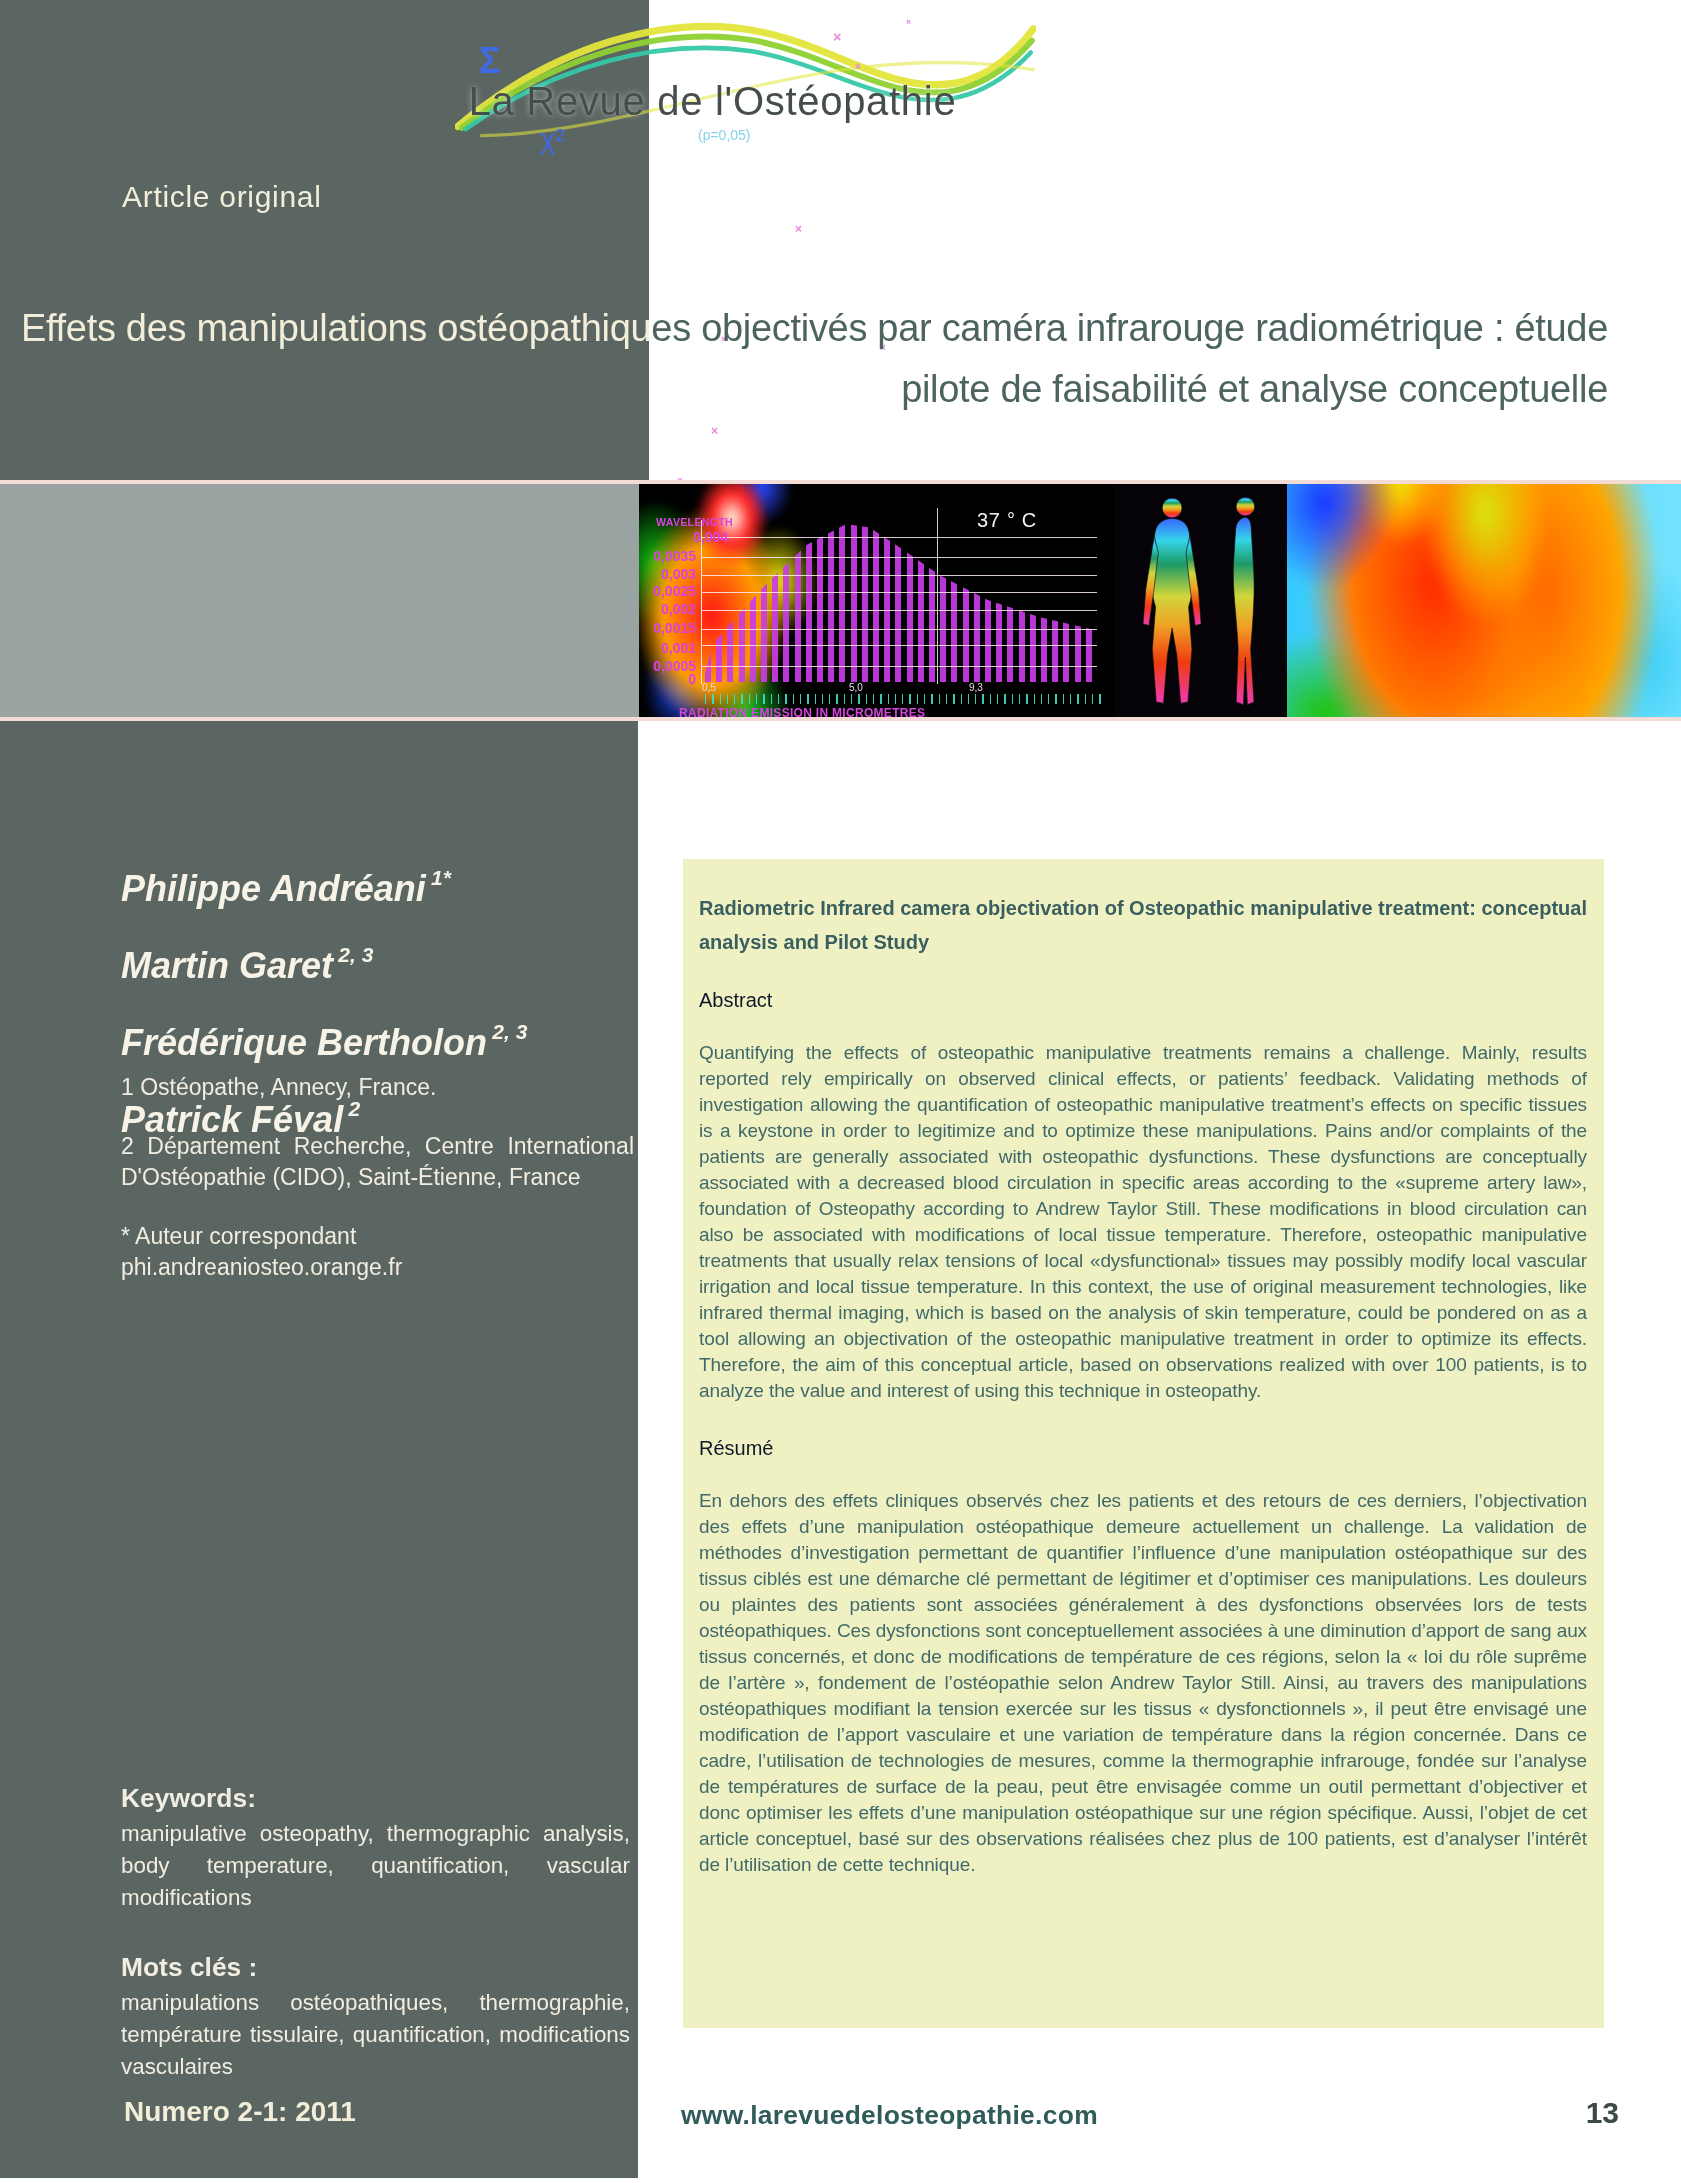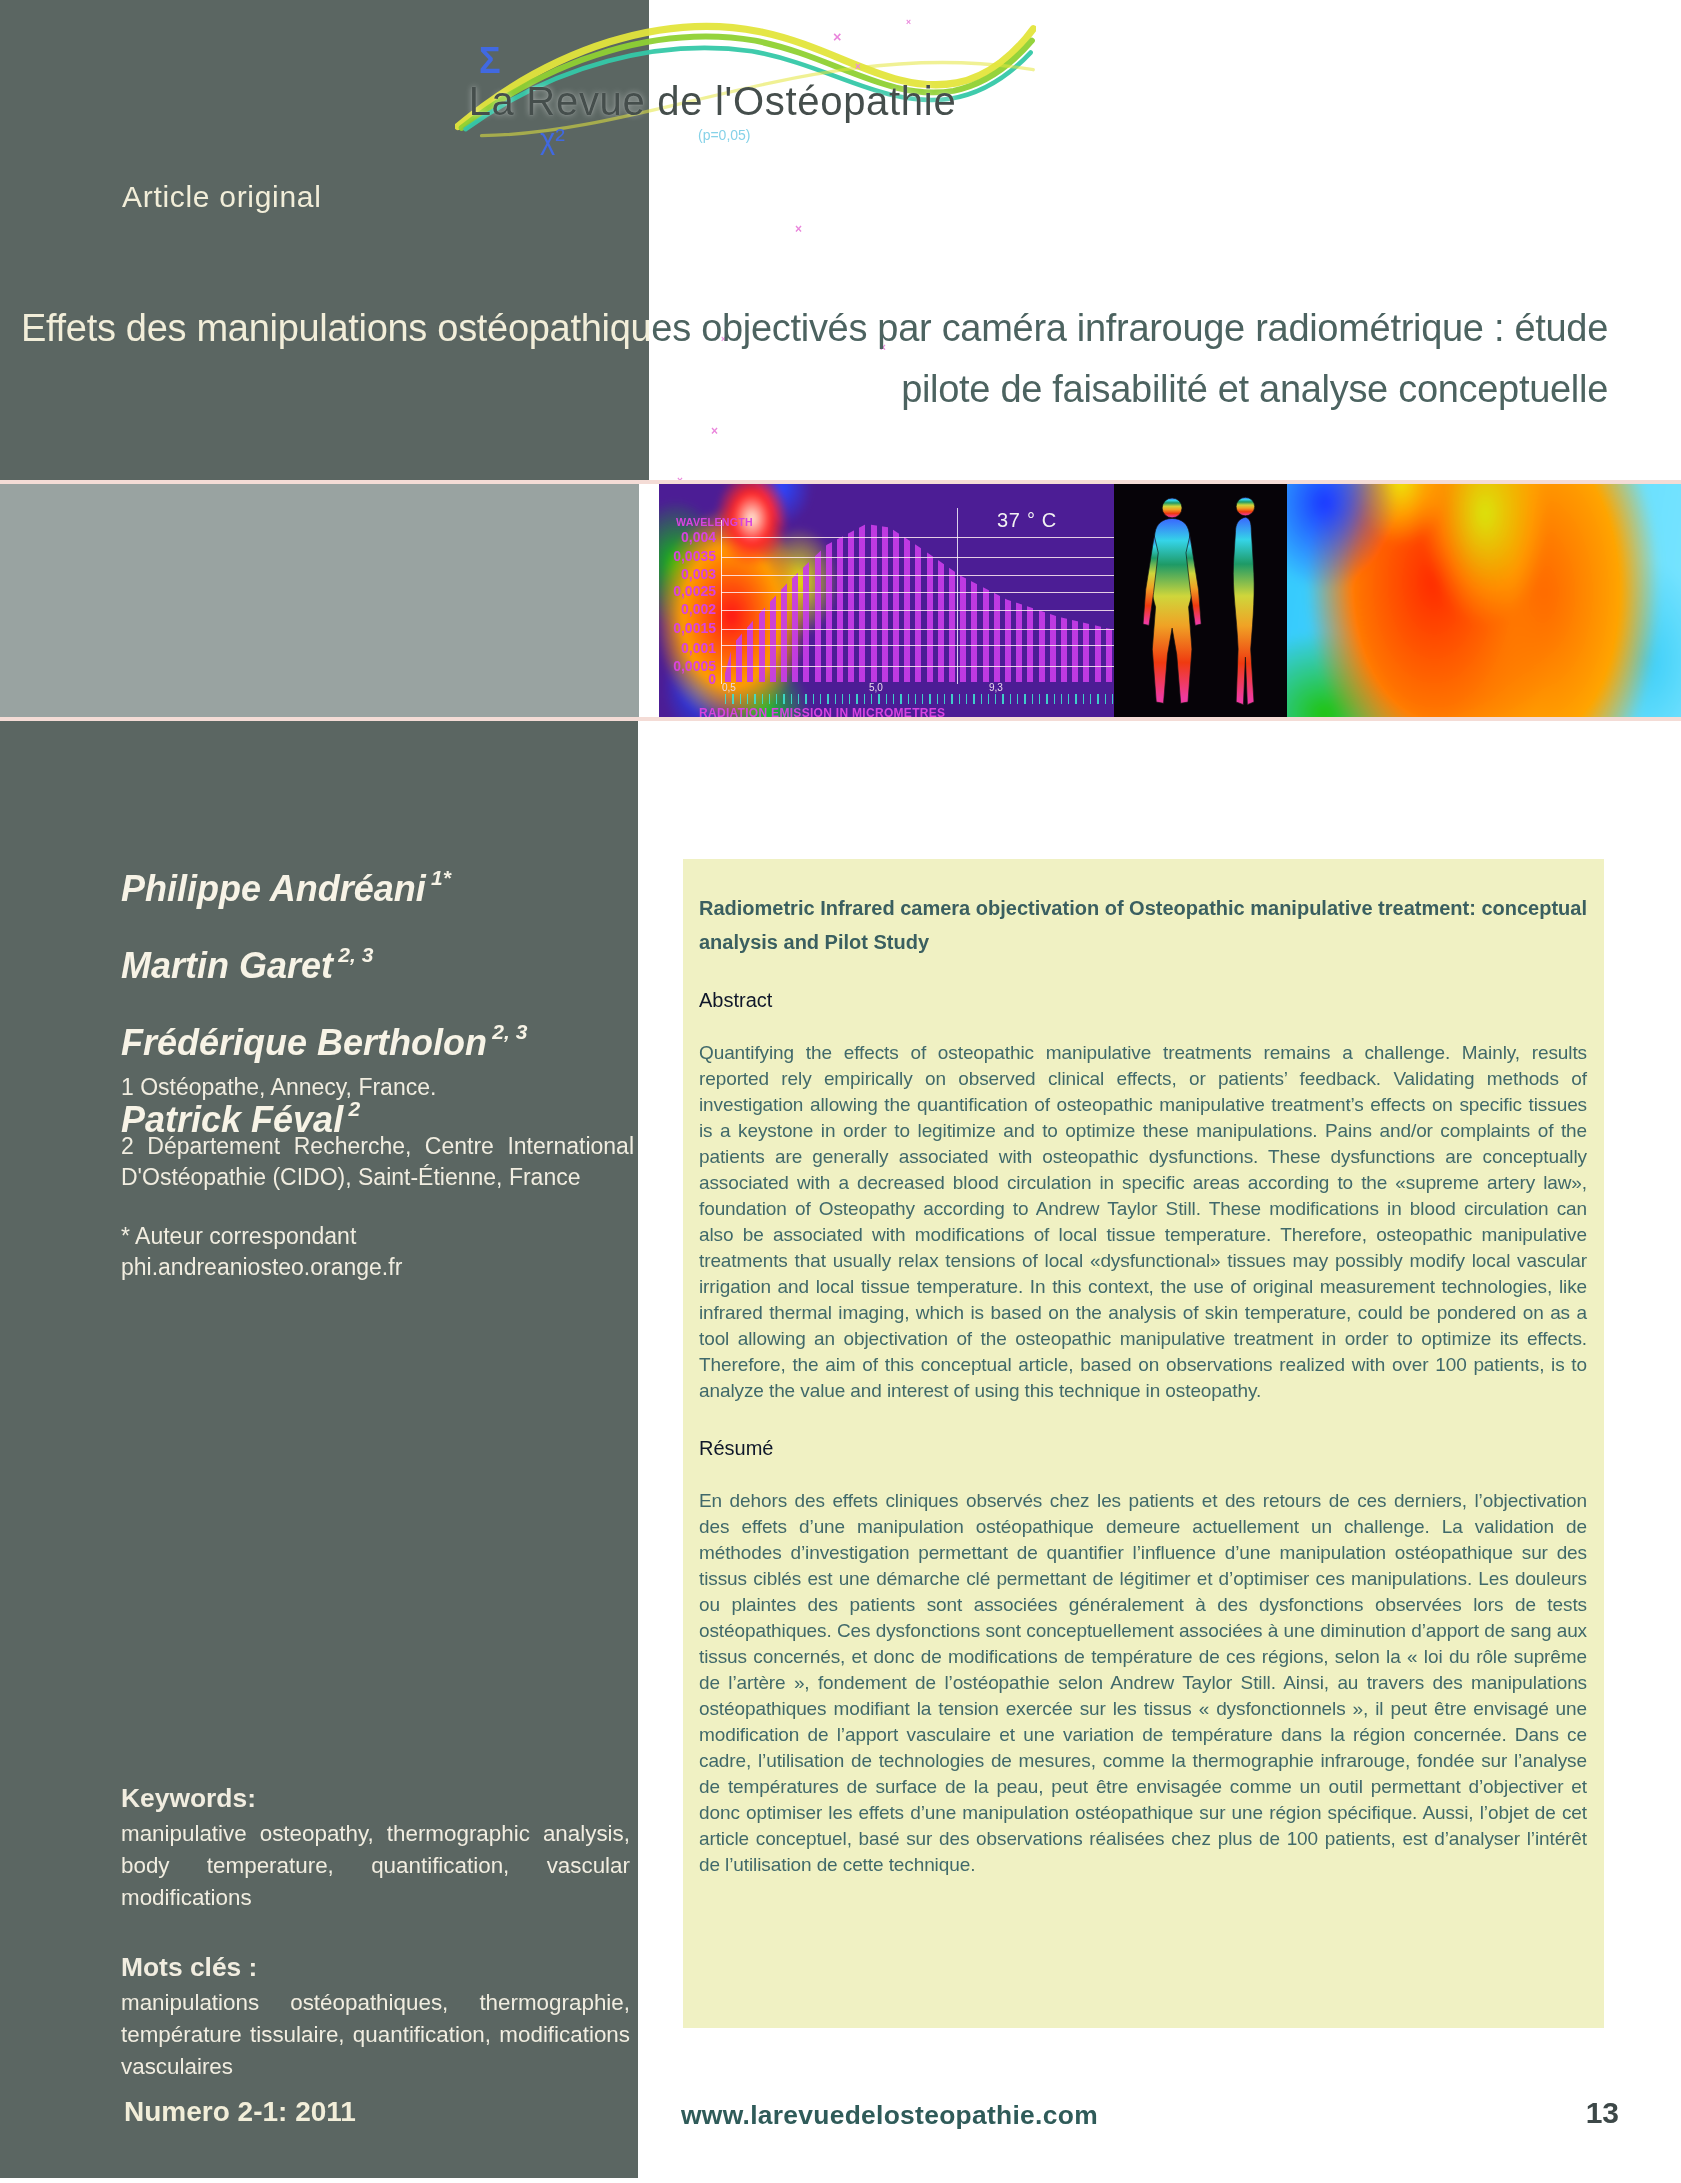--- a/index.html
+++ b/index.html
@@ -30,41 +30,41 @@
 
   
   .title-layer{position:absolute;left:0;top:298px;width:1608px;text-align:right;
     font-size:38px;line-height:61px;letter-spacing:-0.3px;z-index:4;font-weight:400;}
   .title-cream{color:#f2eed9;clip-path:inset(-26.4px 959px -26.4px 0);}
   .title-dark {color:#4c6360;clip-path:inset(-26.4px 0 -26.4px 649px);}
 
   
   .strip{position:absolute;left:0;top:484px;width:1682px;height:234px;z-index:2;}
   .gray-band{position:absolute;left:0;top:0;width:639px;height:234px;background:#99a3a1;}
-  .plot{position:absolute;left:639px;top:0;width:475px;height:234px;background:#4c1d95;overflow:hidden;margin-left:20px;}
+  .plot{position:absolute;left:639px;top:0;width:475px;height:234px;background:#000000;overflow:hidden;}
   .head-blob{position:absolute;left:-20px;top:-13.2px;width:205px;height:264px;filter:blur(3.3px) saturate(1.25);
     background:
       radial-gradient(59px 79px at 55% 18%, #f8f8e8 0%, #f03030 32%, rgba(0,0,0,0) 62%),
       radial-gradient(106px 152px at 45% 55%, #e82020 0%, #f0a020 46%, rgba(0,0,0,0) 72%),
       radial-gradient(79px 106px at 18% 35%, #28b828 0%, rgba(0,0,0,0) 60%),
       radial-gradient(66px 92px at 78% 42%, #e8e830 0%, rgba(0,0,0,0) 60%),
       radial-gradient(63px 86px at 30% 82%, #2048e8 0%, rgba(0,0,0,0) 60%),
       radial-gradient(46px 59px at 70% 6%, #3048e0 0%, rgba(0,0,0,0) 65%),
       radial-gradient(73px 99px at 62% 92%, #30c040 0%, rgba(0,0,0,0) 60%);}
   .grid-line{position:absolute;left:62px;right:17px;height:1.3px;background:rgba(255,236,242,.85);}
   .g1{top:53px;} .g2{top:73px;} .g3{top:91px;} .g4{top:108px;}
   .g5{top:126px;} .g6{top:145px;} .g7{top:161px;} .g8{top:182px;}
   .vax{position:absolute;left:62px;top:36px;bottom:34px;width:1.3px;background:rgba(255,245,248,.9);}
   .vax2{position:absolute;left:298px;top:24px;bottom:34px;width:1.3px;background:rgba(255,255,255,.8);}
   .bars{position:absolute;left:66px;right:17px;top:26.4px;bottom:36px;opacity:.92;
     background:repeating-linear-gradient(90deg,#c83ce8 0 6px,rgba(0,0,0,0) 6px 11.2px);
     clip-path:polygon(0 95%,2% 78%,8% 62%,16% 42%,26% 20%,36% 8%,42% 10%,50% 22%,60% 38%,72% 52%,85% 62%,100% 70%,100% 100%,0 100%);}
   .ylab{position:absolute;left:17px;top:32px;font-size:10.6px;font-weight:bold;color:#d843e0;letter-spacing:0.3px;}
   .ytick{position:absolute;left:0;width:57px;text-align:right;font-size:14px;font-weight:bold;color:#d843e0;}
-  .yt0{top:45px;} .yt1{top:64px;} .yt2{top:82px;} .yt3{top:99px;}
+  .yt0{top:45px;padding-left:32px;} .yt1{top:64px;} .yt2{top:82px;} .yt3{top:99px;}
   .yt4{top:117px;} .yt5{top:136px;} .yt6{top:156px;} .yt7{top:174px;} .yt8{top:187px;}
   .temp{position:absolute;left:338px;top:25px;font-size:20px;color:#f2f2f2;letter-spacing:0.7px;}
   .xtick{position:absolute;top:198px;font-size:10px;color:#e8d8e8;}
   .xt0{left:63px;} .xt1{left:210px;} .xt2{left:330px;}
   .cyanrow{position:absolute;left:66px;right:6.6px;top:210px;height:10px;opacity:.9;
     background:repeating-linear-gradient(90deg,#3ee0d0 0 1.3px,rgba(0,0,0,0) 1.3px 7.3px);}
   .xlab{position:absolute;left:40px;top:222px;font-size:12px;font-weight:bold;color:#d843e0;letter-spacing:0.3px;}
   .bodies{position:absolute;left:1114px;top:0;width:173px;height:234px;background:#060308;}
   .hands{position:absolute;left:1287px;top:0;width:395px;height:234px;overflow:hidden;background:#4ec2ea;}
   .hands-inner{position:absolute;left:-13.2px;top:-13.2px;width:422px;height:264px;filter:blur(4.6px) saturate(1.3);

